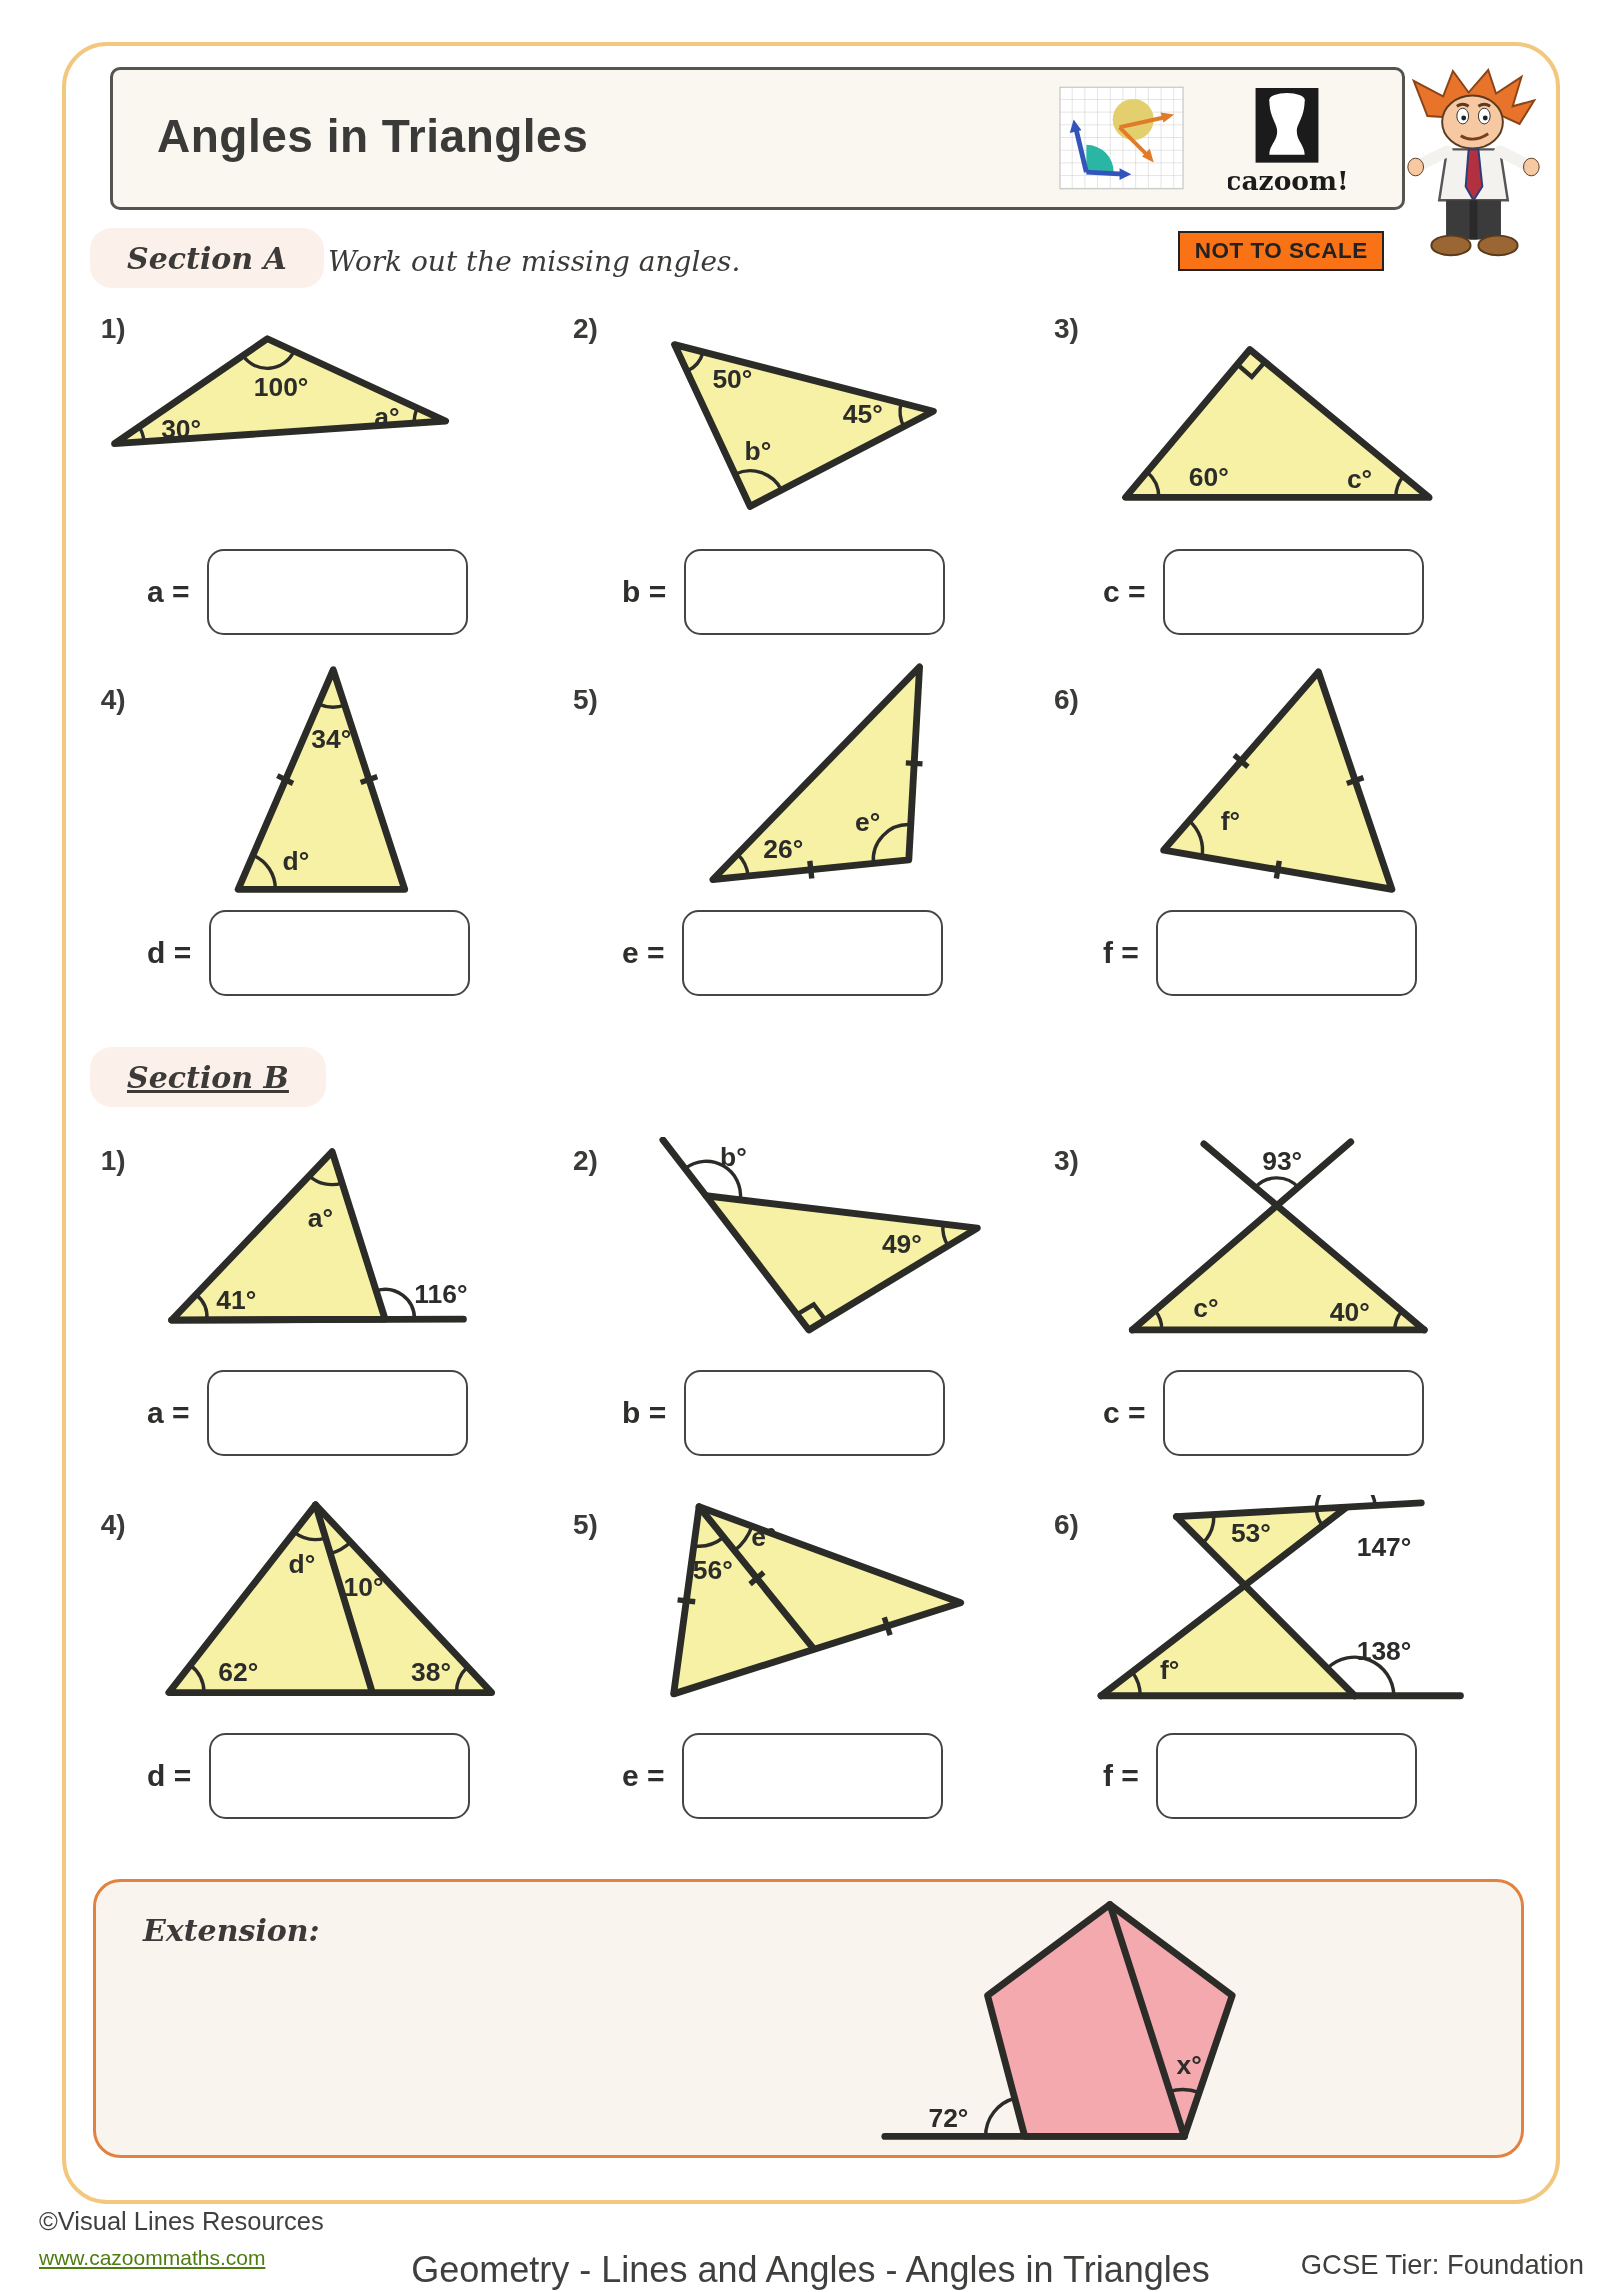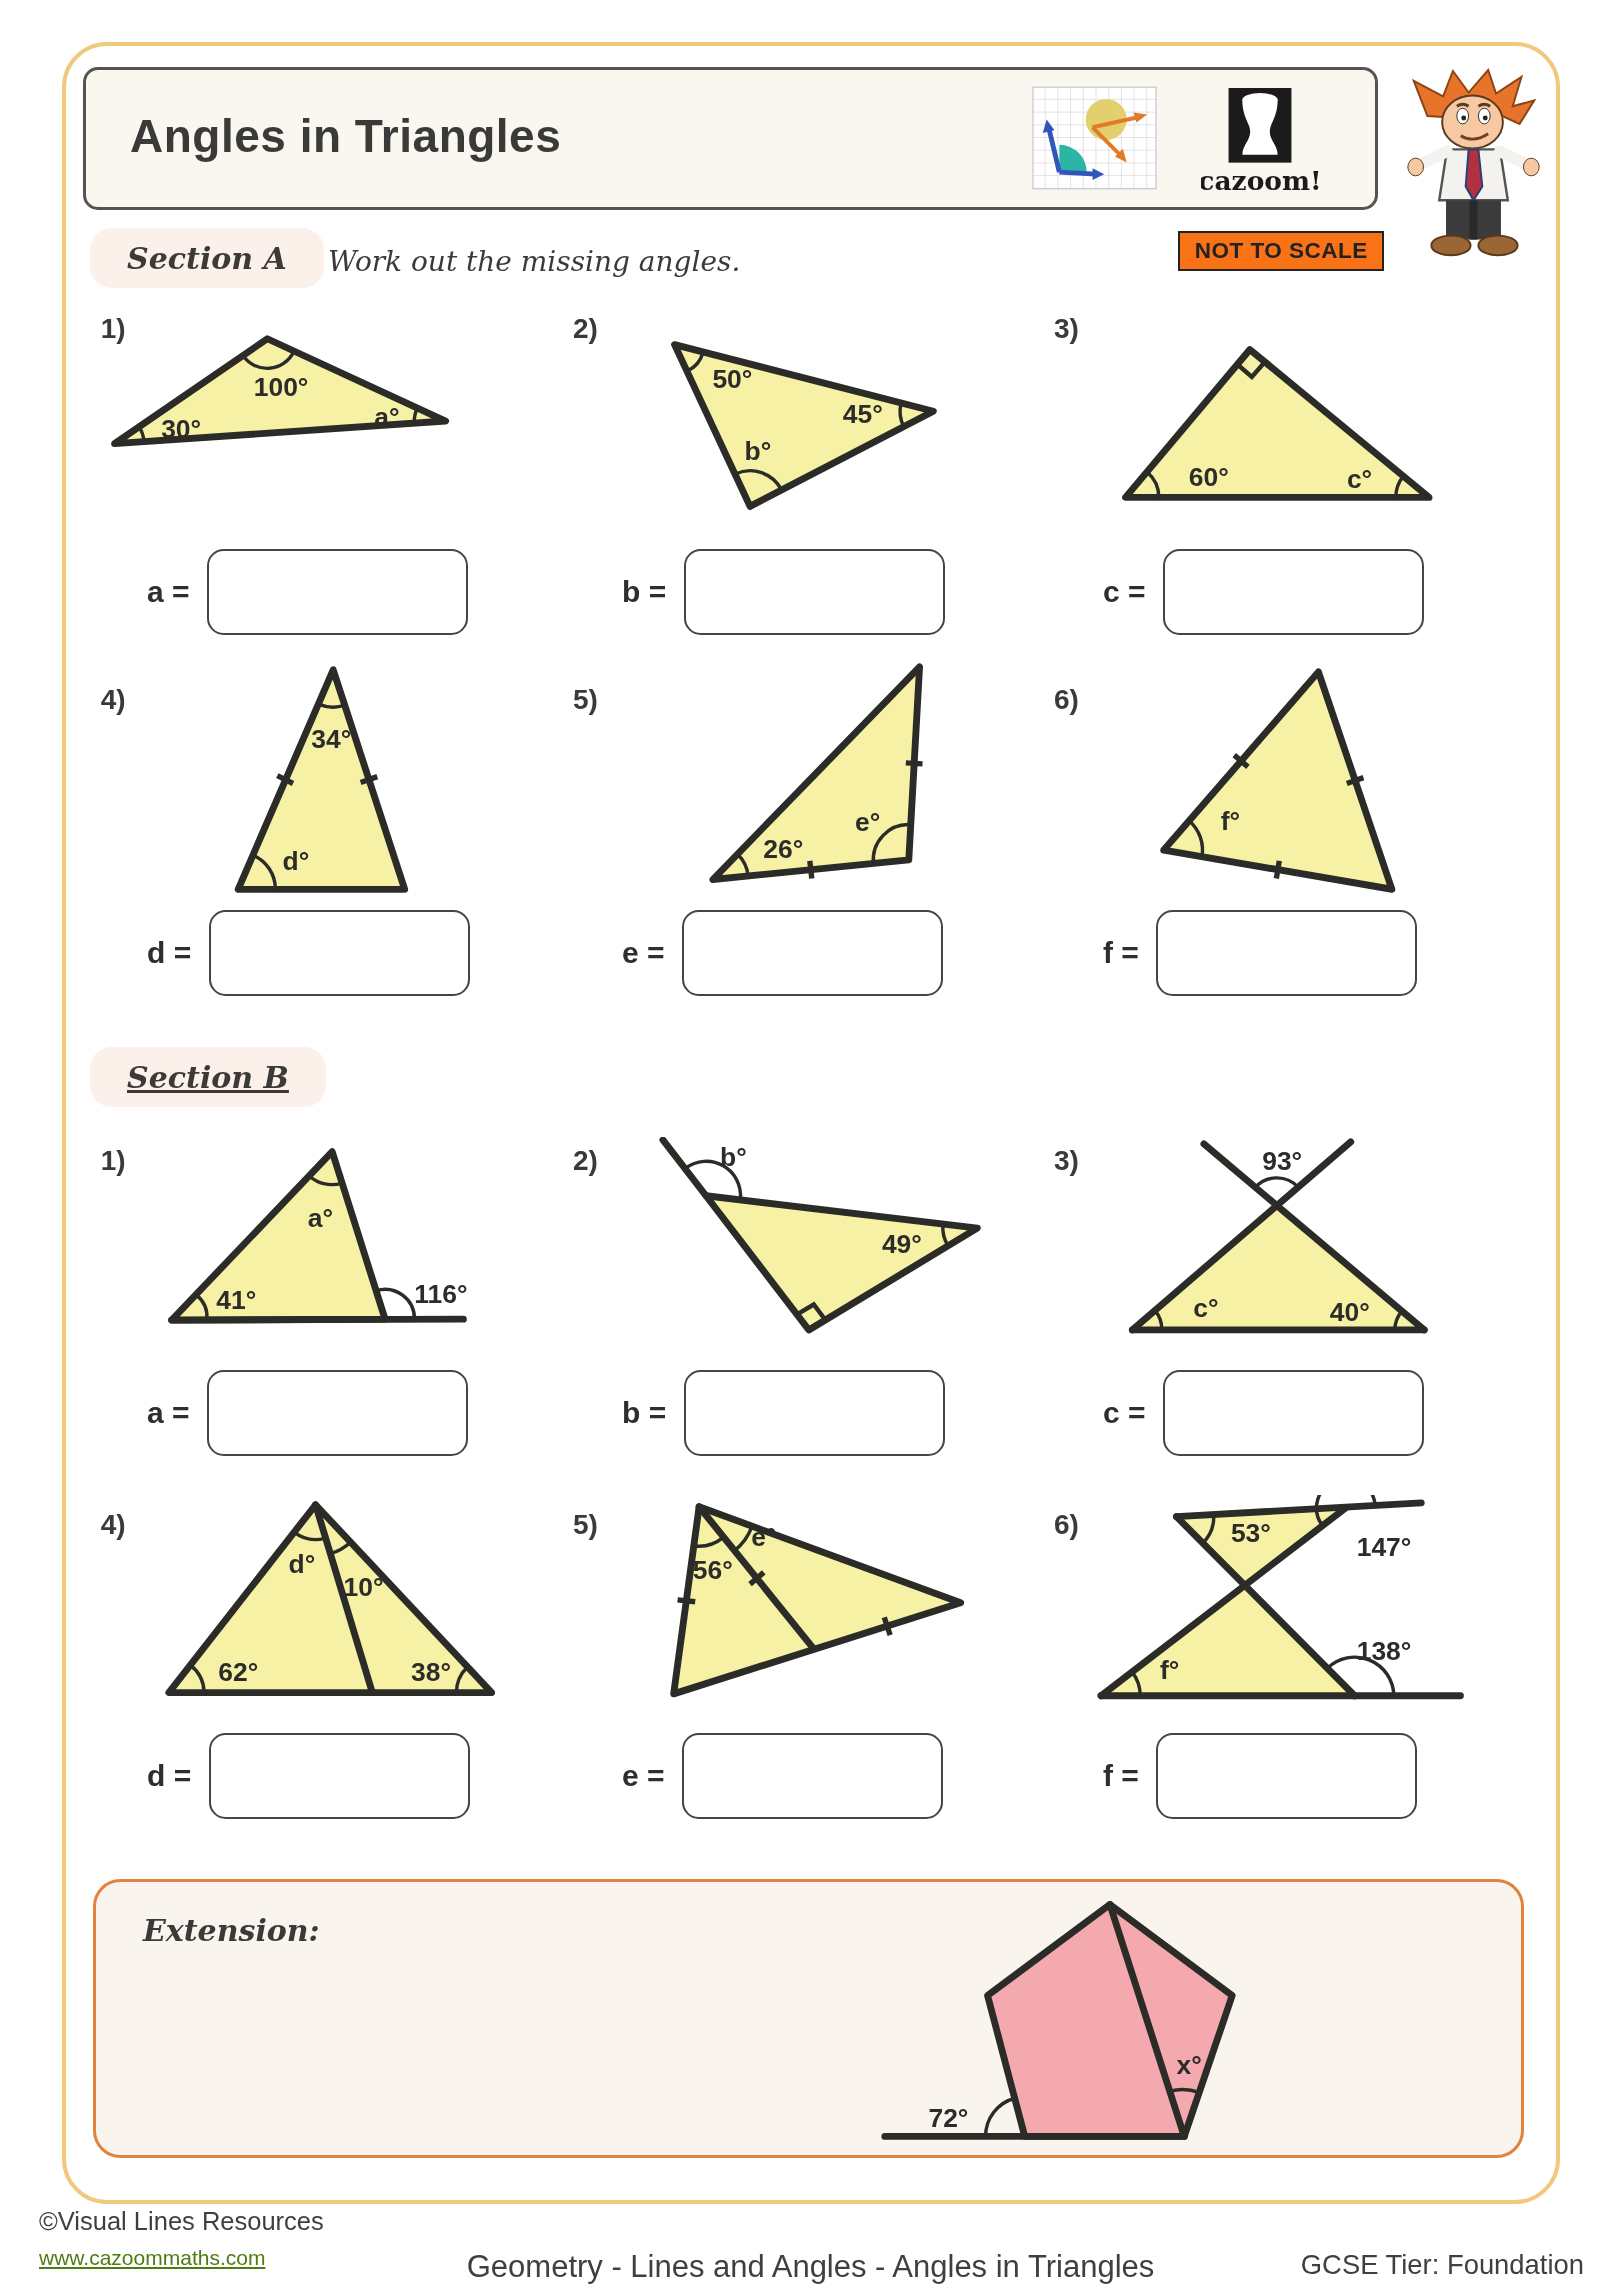--- a/index.html
+++ b/index.html
@@ -5,22 +5,22 @@
   html,body{margin:0;padding:0;}
   body{
     width:1621px;height:2293px;position:relative;background:#ffffff;
     font-family:"Liberation Sans",sans-serif;color:#3a3a38;overflow:hidden;
   }
   .page-border{
     position:absolute;left:62px;top:42px;width:1490px;height:2154px;
     border:4.9px solid #f2c87f;border-radius:45px;background:#ffffff;
   }
   .header-box{
-    position:absolute;left:83px;top:67px;width:1289px;height:137px;
-    border:3.9px solid #55544f;border-radius:15px;background:#faf6f0;
+    position:absolute;left:110px;top:67px;width:1289px;height:137px;
+    border:3.9px solid #55544f;border-radius:10px;background:#faf6f0;
   }
   .page-title{
     position:absolute;left:44px;top:39px;font-size:46px;font-weight:bold;
     letter-spacing:0.5px;color:#3a3a38;
   }
   .angles-img{position:absolute;left:946px;top:15.7px;}
   .cazoom{position:absolute;left:1115px;top:17.6px;width:118px;text-align:center;}
   .character{position:absolute;left:1400px;top:67px;}
   .nts{
     position:absolute;left:1178px;top:231px;border:2.9px solid #222;
@@ -62,21 +62,21 @@
   .ext-text{
     position:absolute;left:47px;top:103px;
     font-family:"DejaVu Serif","Liberation Serif",serif;
     font-style:italic;font-size:28px;color:#3c3a38;line-height:41px;
   }
   .ext-text b{font-weight:bold;}
   .pentagon-wrap{position:absolute;left:774px;top:0px;}
   .pentagon-wrap text{font-family:"Liberation Sans",sans-serif;font-size:27px;font-weight:bold;fill:#2c2c2a;}
   .foot-copy{position:absolute;left:39px;top:2207px;font-size:25.5px;color:#3f3f3d;}
   .foot-link{position:absolute;left:39px;top:2246px;font-size:21px;color:#4d7c0f;text-decoration:underline;}
-  .foot-center{position:absolute;left:0;top:2249px;width:1621px;text-align:center;font-size:31px;color:#3f3f3d;}
+  .foot-center{position:absolute;left:0;top:2249px;width:1621px;text-align:center;font-size:36px;color:#3f3f3d;}
   .foot-right{position:absolute;right:37px;top:2249px;font-size:27.4px;color:#3f3f3d;}
 </style>
 </head>
 <body>
 
 <div class="page-border"></div>
 
 <div class="header-box">
   <span class="page-title">Angles in Triangles</span>
 

